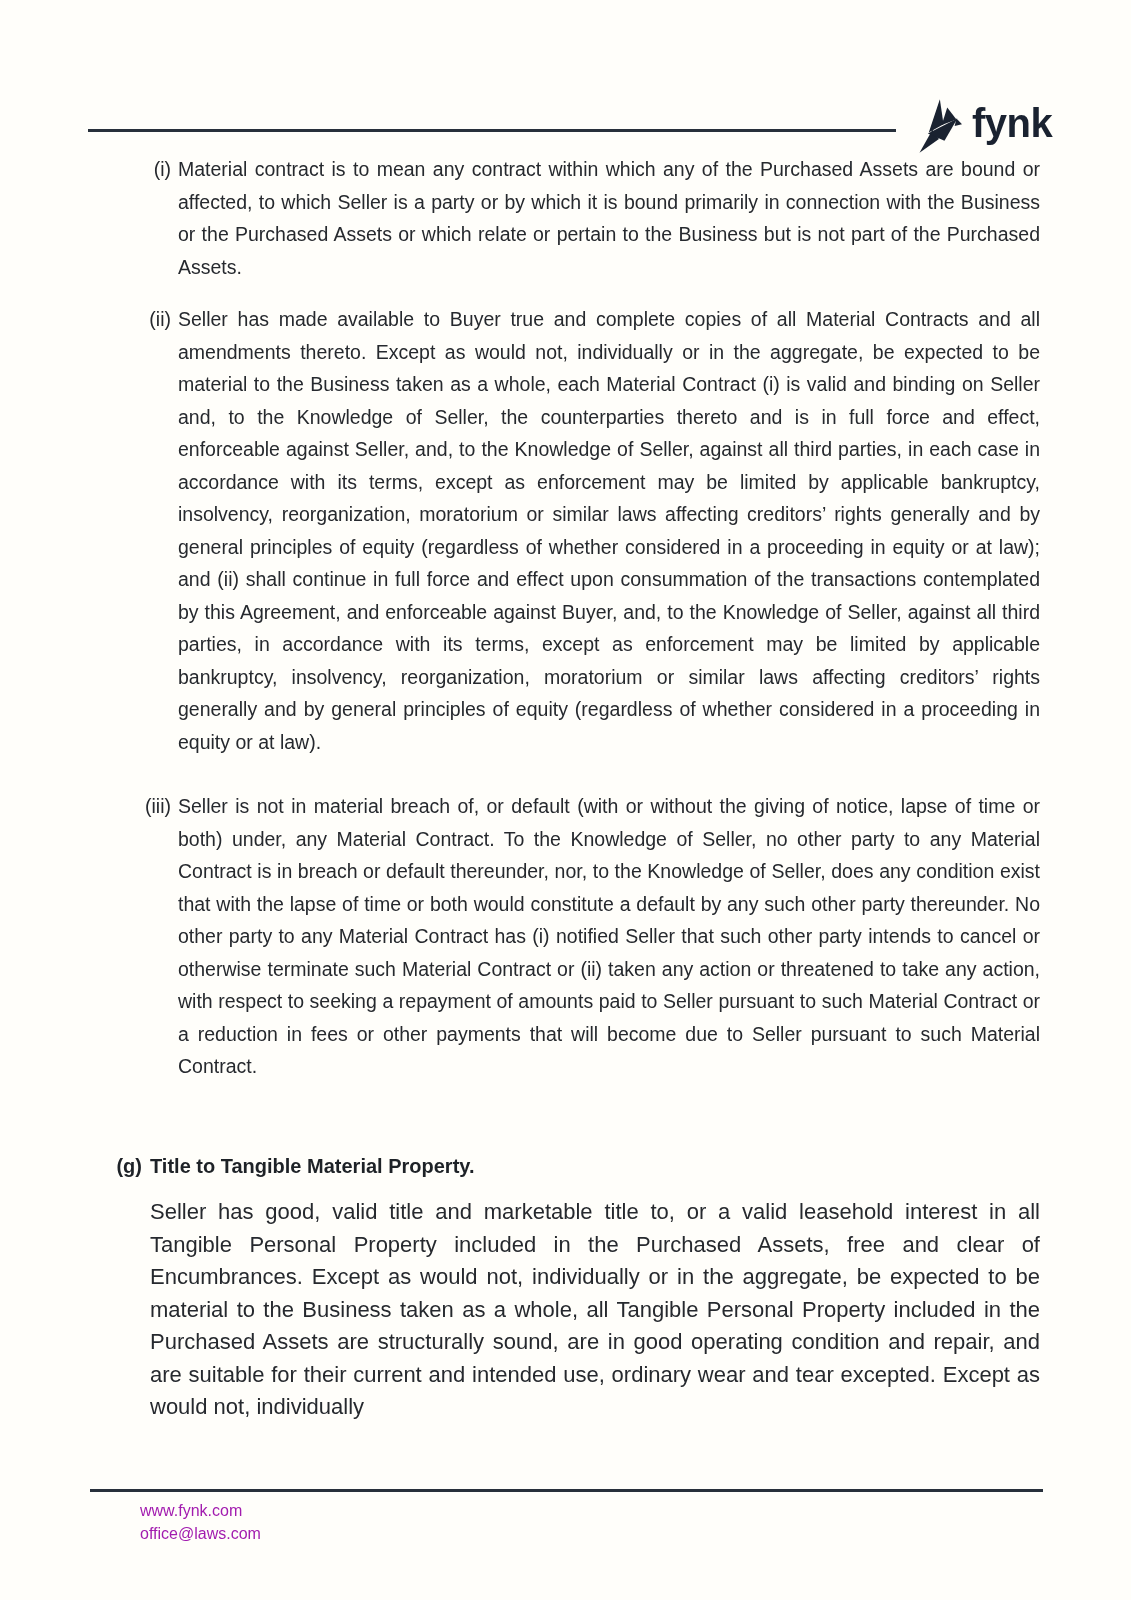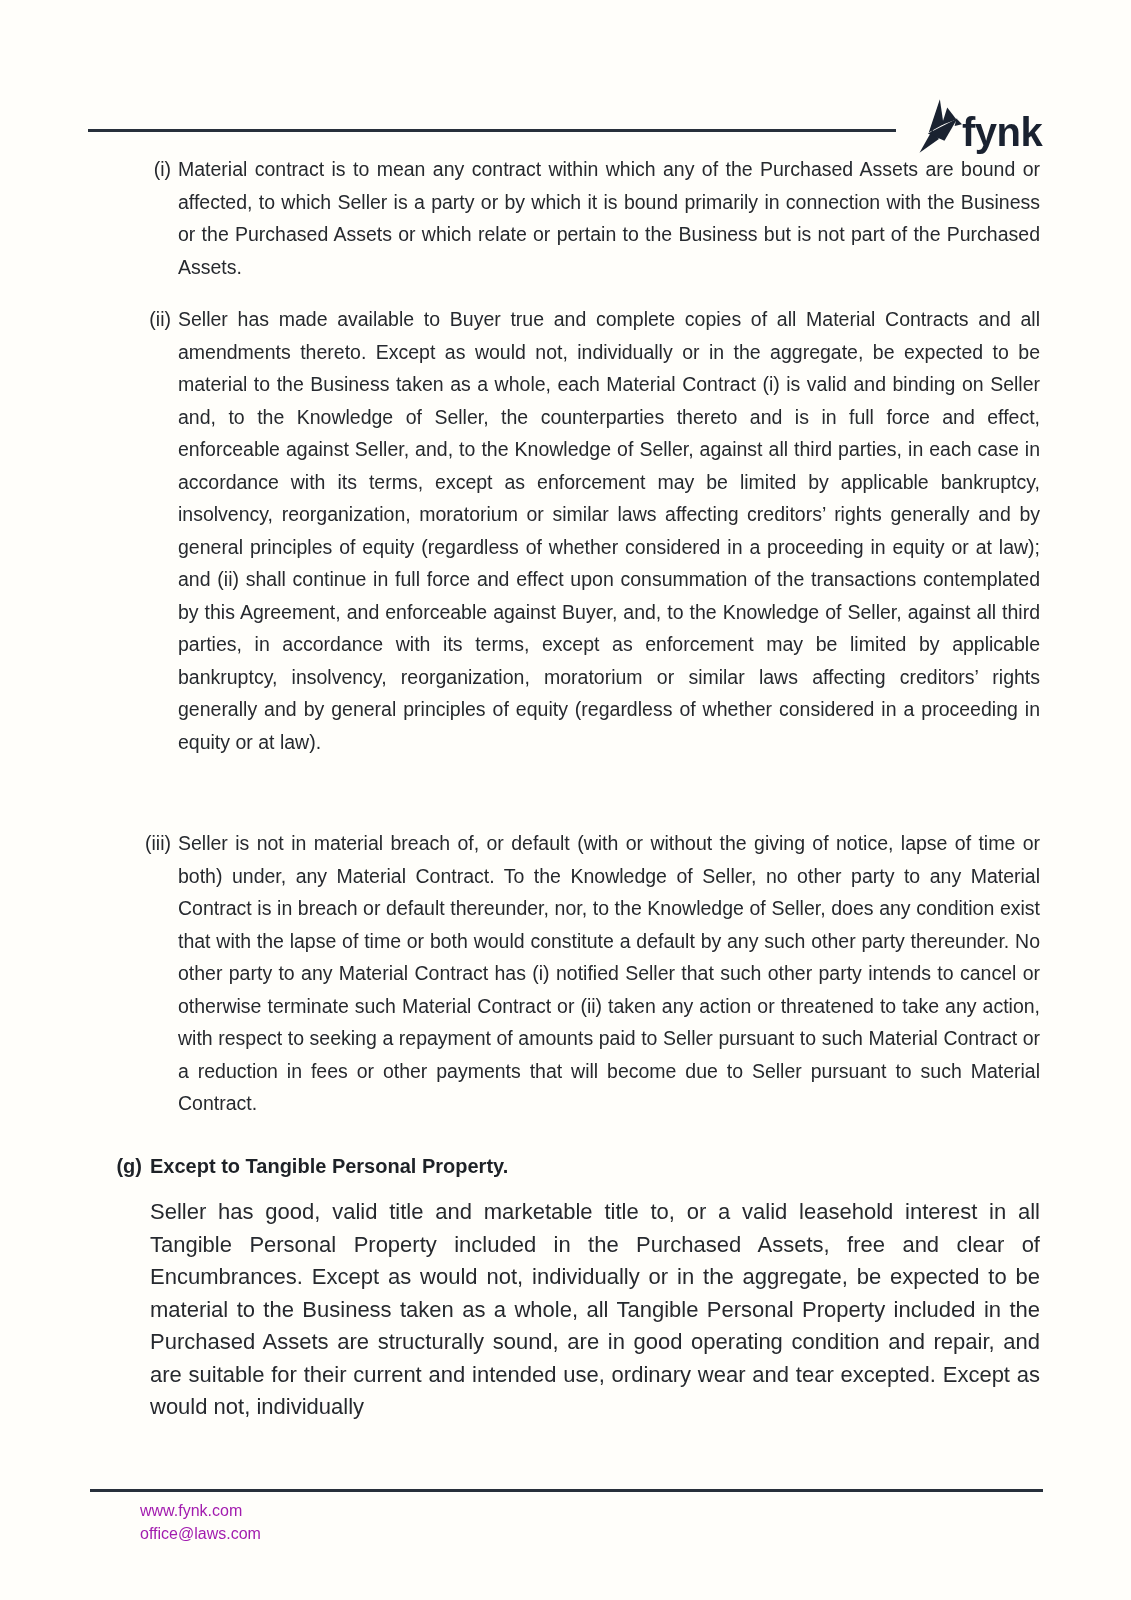--- a/index.html
+++ b/index.html
@@ -29,21 +29,22 @@
   .footer-rule {
     left: 90px;
     top: 1489px;
     width: 953px;
   }
   .logo {
     position: absolute;
     left: 914px;
     top: 97px;
     display: flex;
-    align-items: flex-end;
+    align-items: center;
+    gap: 10px;
   }
   .logo svg {
     width: 48px;
     height: 58px;
     display: block;
   }
   .logo-text {
     font-size: 40px;
     font-weight: 700;
     letter-spacing: -0.5px;
@@ -61,21 +62,21 @@
   }
   .para .item-label {
     position: absolute;
     right: calc(100% + 7px);
     top: 0;
     white-space: nowrap;
     text-align: right;
   }
   #para-i   { top: 153px; }
   #para-ii  { top: 303px; }
-  #para-iii { top: 827px; }
+  #para-iii { top: 790px; }
   .section-heading {
     position: absolute;
     left: 150px;
     top: 1150px;
     font-size: 20px;
     font-weight: 700;
     line-height: 32.5px;
     color: #1e2227;
   }
   .section-heading .item-label {
@@ -132,21 +133,21 @@
     <span>Seller has made available to Buyer true and complete copies of all Material Contracts and all amendments thereto. Except as would not, individually or in the aggregate, be expected to be material to the Business taken as a whole, each Material Contract (i) is valid and binding on Seller and, to the Knowledge of Seller, the counterparties thereto and is in full force and effect, enforceable against Seller, and, to the Knowledge of Seller, against all third parties, in each case in accordance with its terms, except as enforcement may be limited by applicable bankruptcy, insolvency, reorganization, moratorium or similar laws affecting creditors’ rights generally and by general principles of equity (regardless of whether considered in a proceeding in equity or at law); and (ii) shall continue in full force and effect upon consummation of the transactions contemplated by this Agreement, and enforceable against Buyer, and, to the Knowledge of Seller, against all third parties, in accordance with its terms, except as enforcement may be limited by applicable bankruptcy, insolvency, reorganization, moratorium or similar laws affecting creditors’ rights generally and by general principles of equity (regardless of whether considered in a proceeding in equity or at law).</span>
   </div>
 
   <div class="para" id="para-iii">
     <span class="item-label">(iii)</span>
     <span>Seller is not in material breach of, or default (with or without the giving of notice, lapse of time or both) under, any Material Contract. To the Knowledge of Seller, no other party to any Material Contract is in breach or default thereunder, nor, to the Knowledge of Seller, does any condition exist that with the lapse of time or both would constitute a default by any such other party thereunder. No other party to any Material Contract has (i) notified Seller that such other party intends to cancel or otherwise terminate such Material Contract or (ii) taken any action or threatened to take any action, with respect to seeking a repayment of amounts paid to Seller pursuant to such Material Contract or a reduction in fees or other payments that will become due to Seller pursuant to such Material Contract.</span>
   </div>
 
   <div class="section-heading">
     <span class="item-label">(g)</span>
-    <span>Except to Tangible Personal Property.</span>
+    <span>Title to Tangible Material Property.</span>
   </div>
 
   <div class="section-body">Seller has good, valid title and marketable title to, or a valid leasehold interest in all Tangible Personal Property included in the Purchased Assets, free and clear of Encumbrances. Except as would not, individually or in the aggregate, be expected to be material to the Business taken as a whole, all Tangible Personal Property included in the Purchased Assets are structurally sound, are in good operating condition and repair, and are suitable for their current and intended use, ordinary wear and tear excepted. Except as would not, individually</div>
 
   <div class="rule footer-rule"></div>
 
   <div class="footer-contacts">
     <div>www.fynk.com</div>
     <div>office@laws.com</div>
   </div>

